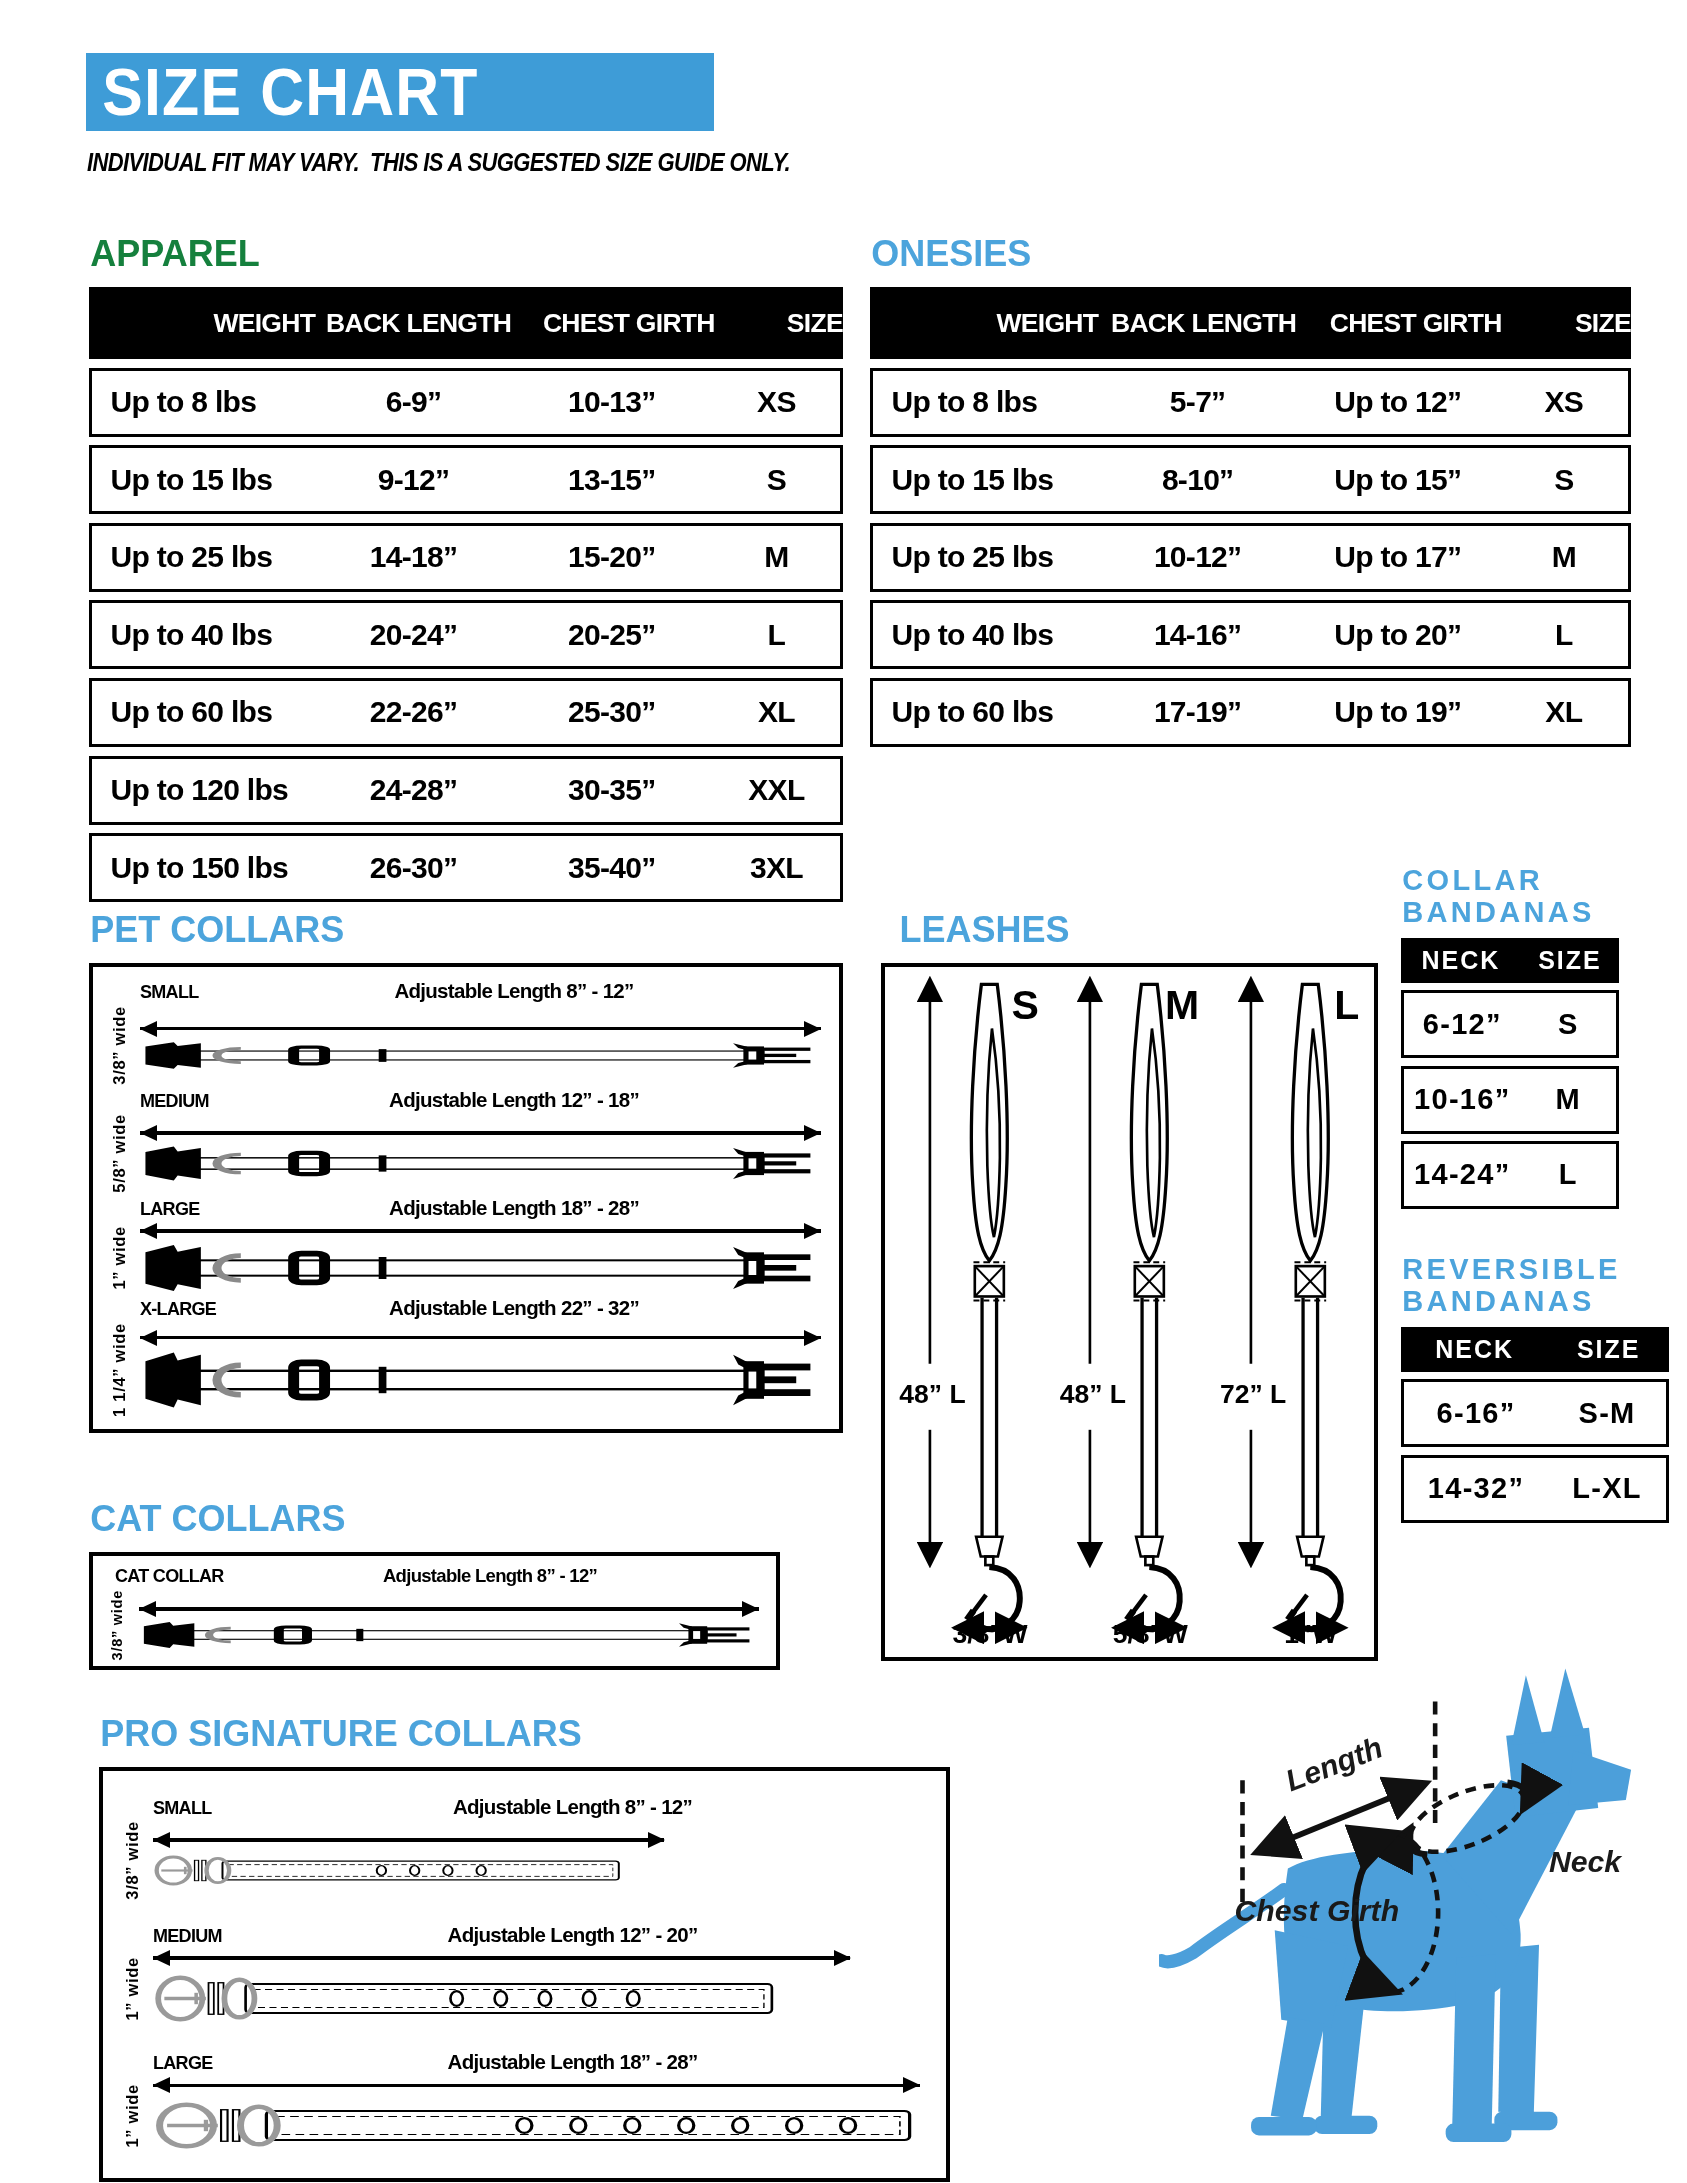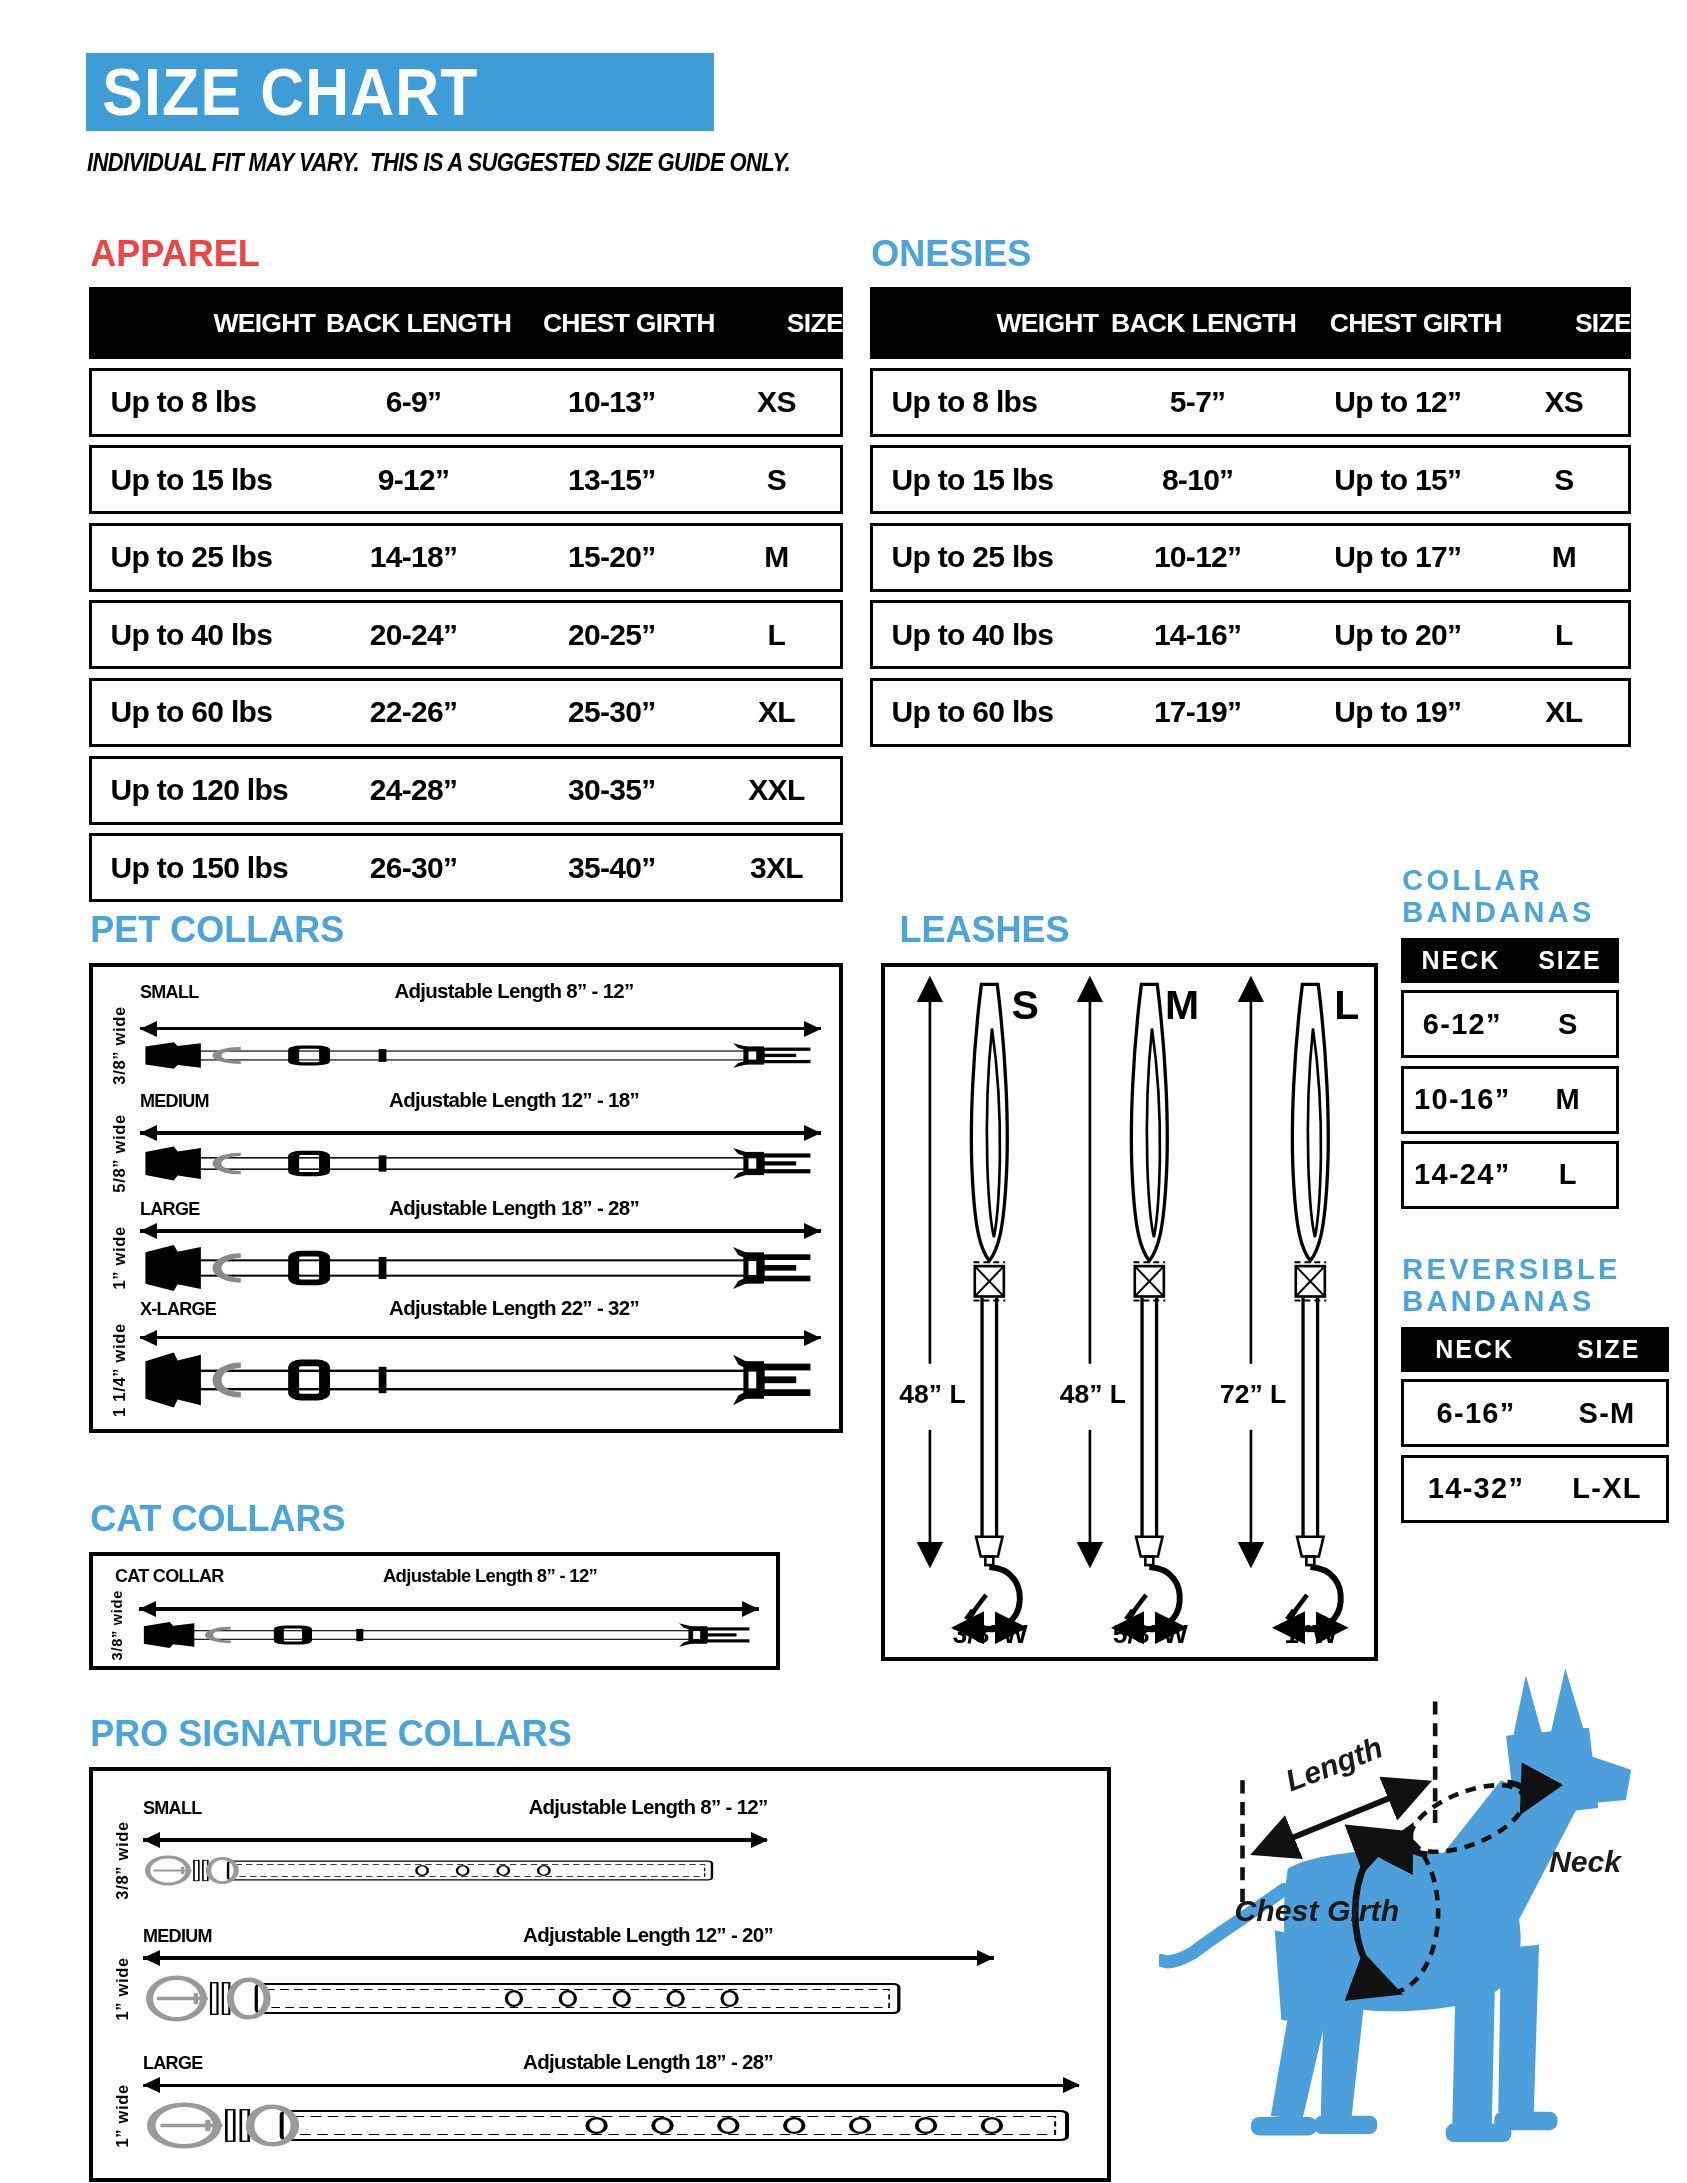--- a/index.html
+++ b/index.html
@@ -65,21 +65,21 @@
 <body>
 
 <div class="page">
 
   <div class="titlebar" style="background:#3E9CD7">
     <span>SIZE CHART</span>
   </div>
   <div class="subtitle">INDIVIDUAL FIT MAY VARY.  THIS IS A SUGGESTED SIZE GUIDE ONLY.</div>
 
   <section id="apparel" style="left:89px;top:233px;width:754px">
-    <h2 style="color:#ef4444">APPAREL</h2>
+    <h2 style="color:#15803d">APPAREL</h2>
     <div class="thead">
       <span>WEIGHT</span>
       <span>BACK LENGTH</span>
       <span>CHEST GIRTH</span>
       <span>SIZE</span>
     </div>
 
       <div class="trow">
         <span>Up to 8 lbs</span>
         <span>6-9”</span>
@@ -475,21 +475,21 @@
                   <rect x="946" y="54" width="12" height="42" fill="#fff"></rect>
                 </g>
               </svg>
             </div>
           </div>
         </div>
 
     </div>
   </section>
 
-  <section id="procollars" style="left:89px;top:1713px;width:1022px">
+  <section id="procollars" style="left:99px;top:1713px;width:851px">
     <h2 style="color:#4CA4DC">PRO SIGNATURE COLLARS</h2>
     <div class="bigbox" style="height:415px;padding:12px 20px;display:flex;flex-direction:column;justify-content:space-around">
 
         <div class="cunit">
           <div class="cunit-head">
             <span class="cunit-size">SMALL</span>
             <span class="cunit-len">Adjustable Length 8” - 12”</span>
           </div>
           <div class="cunit-body">
             <span class="vlabel">3/8” wide</span>

